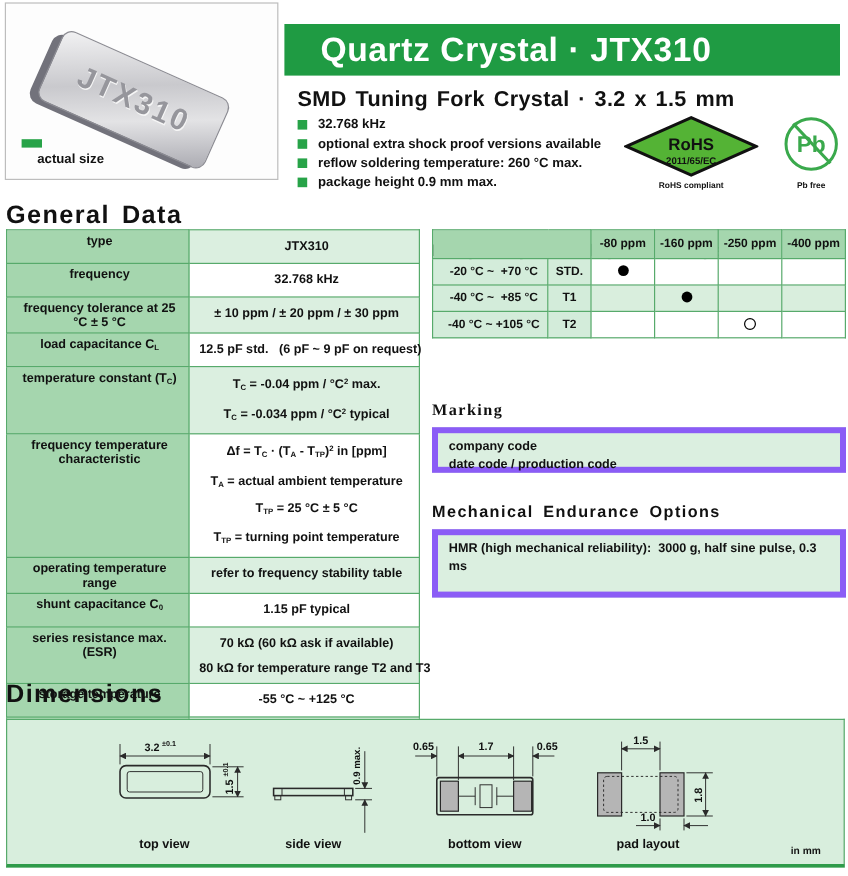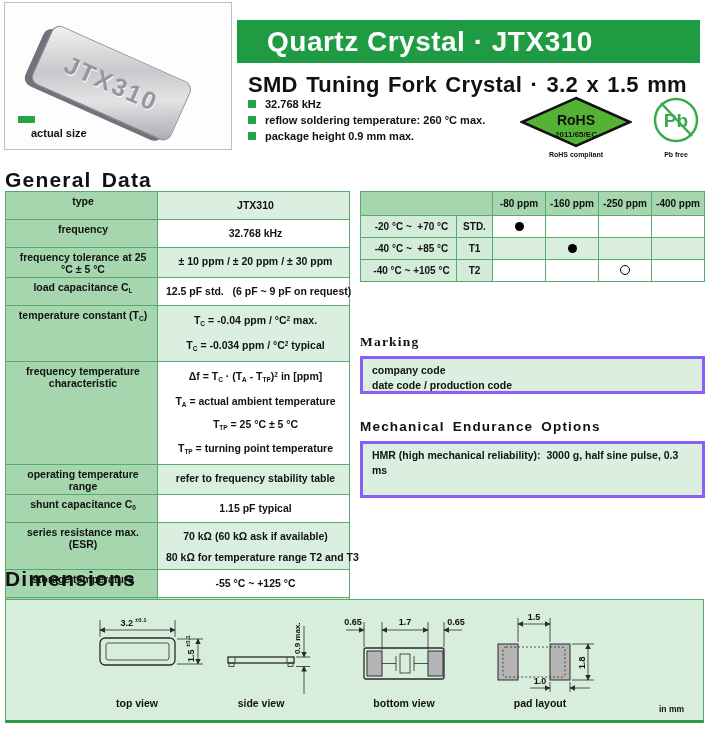--- a/index.html
+++ b/index.html
@@ -13,21 +13,21 @@
   .crystal .face{position:absolute;left:0;top:0;width:150px;height:62px;border-radius:9px;
     background:linear-gradient(155deg,#f3f3f4 0%,#c9c9cd 40%,#e3e3e5 65%,#a9a9b0 100%);
     border:1px solid #8c8c93;display:flex;align-items:center;justify-content:center;}
   .crystal .face span{font-size:25px;font-weight:bold;color:#96969c;letter-spacing:2px;text-shadow:1px 1px 0 #f6f6f6;}
   .swatch{position:absolute;left:13px;top:113px;width:17px;height:7px;background:#27a348;}
   .actual-size{position:absolute;left:26px;top:124px;font-size:11px;font-weight:bold;}
 
   .banner{position:absolute;left:237px;top:20px;width:463px;height:43px;background:#1f9b43;
           color:#fff;font-size:28px;font-weight:bold;line-height:43px;padding-left:30px;
           letter-spacing:0.5px;box-sizing:border-box;}
-  .subtitle{position:absolute;left:248px;top:72px;font-size:22px;font-weight:bold;letter-spacing:0.3px;word-spacing:2px;}
+  .subtitle{position:absolute;left:248px;top:72px;font-size:18px;font-weight:bold;letter-spacing:0.3px;word-spacing:2px;}
   .features{position:absolute;left:248px;top:98px;}
   .bullet{display:flex;align-items:flex-start;margin-bottom:3px;}
   .bsq{width:8px;height:8px;background:#27a348;margin:2px 9px 0 0;flex:none;}
   .btx{font-size:11px;font-weight:bold;line-height:13px;}
 
   
   .h1{position:absolute;font-size:21px;font-weight:bold;letter-spacing:1.2px;word-spacing:3px;}
   .h2{position:absolute;font-size:13.5px;font-weight:bold;letter-spacing:1.2px;word-spacing:3px;}
 
   
@@ -50,21 +50,21 @@
   .smark{text-align:center;}
   .smark.wh{background:#fff;}
   .smark.lg{background:#d9eedd;}
   .sfoot{background:#a5d6ae;height:19px;padding-left:8px;}
   .dotf{display:inline-block;width:9px;height:9px;border-radius:50%;background:#000;vertical-align:-1px;}
   .doto{display:inline-block;width:8px;height:8px;border-radius:50%;border:1.5px solid #000;background:#fff;vertical-align:-1px;}
   .litem{margin-right:28px;}
   .litem .dotf,.litem .doto{margin-right:7px;}
 
   
-  .gbox{position:absolute;left:360px;width:345px;background:#dbefe0;border:3px solid #8b5cf6;
+  .gbox{position:absolute;left:360px;width:345px;background:#dbefe0;border:5px solid #8b5cf6;
         box-sizing:border-box;padding:4px 9px;font-size:10.5px;font-weight:bold;}
   .mline{line-height:15px;}
 
   
   .dim-panel{position:absolute;left:5px;top:599px;width:699px;height:124px;background:#d8eedd;
              border:1px solid #57aa6b;border-bottom:3px solid #2f9b4a;box-sizing:border-box;}
   .dim-panel svg{display:block;}
   .dwg{stroke:#2a2a2a;fill:none;stroke-width:1.3;}
   .thin{stroke:#2a2a2a;fill:none;stroke-width:0.8;}
   .pad{fill:#b5b5b5;stroke:#2a2a2a;stroke-width:1;}
@@ -91,20 +91,24 @@
     <div class="actual-size">actual size</div>
   </div>
 
   <div class="banner">Quartz Crystal · JTX310</div>
   <div class="subtitle">SMD Tuning Fork Crystal · 3.2 x 1.5 mm</div>
 
   <div class="features">
       <div class="bullet">
         <span class="bsq"></span>
         <span class="btx">32.768 kHz</span>
+      </div>
+      <div class="bullet">
+        <span class="bsq"></span>
+        <span class="btx">optional extra shock proof versions available</span>
       </div>
       <div class="bullet">
         <span class="bsq"></span>
         <span class="btx">reflow soldering temperature: 260 °C max.</span>
       </div>
       <div class="bullet">
         <span class="bsq"></span>
         <span class="btx">package height 0.9 mm max.</span>
       </div>
     </div>

